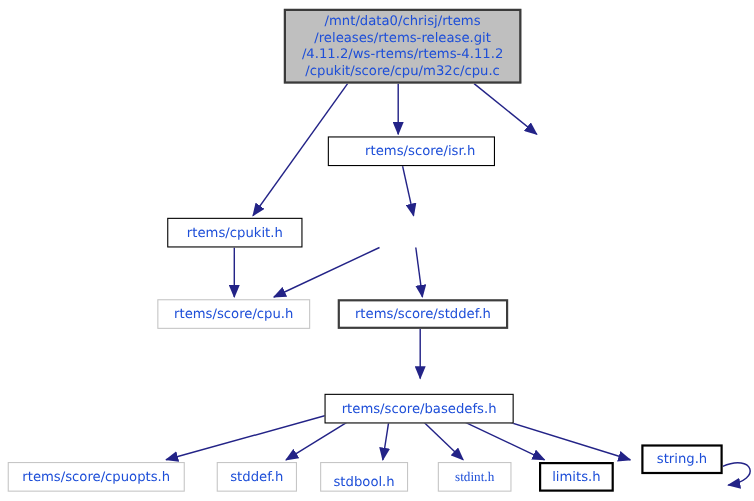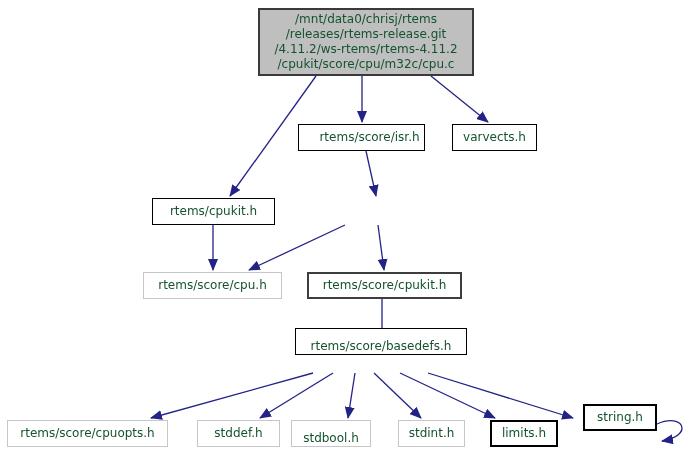--- a/index.html
+++ b/index.html
@@ -17,43 +17,43 @@
     width: 685px; height: 455px;
   }
   .node {
     position: absolute;
     box-sizing: border-box;
     display: flex;
     align-items: center;
     justify-content: center;
     background: #ffffff;
     border: 1px solid #000000;
-    color: #14532d;
+    color: #1d4ed8;
     font-size: 12px;
     text-align: center;
     cursor: pointer;
   }
   .node .lbl { white-space: pre-line; line-height: 15px; }
   
   .node.grayborder { border-color: #c6c6c6; }
   .node.bold       { border-width: 2px; border-color: #000000; }
   .node.bolddark   { border-width: 2px; border-color: #3d3d3d; }
   
   #n-main     { left:258px; top:8px;   width:216px; height:68px; background:#bfbfbf; border:2px solid #3a3a3a; }
-  #n-isr      { left:298px; top:124px; width:127px; height:27px;padding-left:16px; }
+  #n-isr      { left:298px; top:124px; width:152px; height:27px;padding-left:16px; }
   #n-varvects { left:452px; top:124px; width:85px;  height:27px; }
   #n-system   { left:152px; top:198px; width:123px; height:27px; }
   #n-isrlevel { left:298px; top:198px; width:162px; height:27px; }
   #n-cpu      { left:143px; top:272px; width:139px; height:27px; }
   #n-assert   { left:307px; top:272px; width:155px; height:27px; }
-  #n-basedefs { left:295px; top:328px; width:172px; height:27px;align-items:flex-end; }
+  #n-basedefs { left:295px; top:358px; width:172px; height:27px; }
   #n-cpuopts  { left:7px;   top:420px; width:161px; height:27px; }
-  #n-stddef   { left:197px; top:420px; width:83px;  height:27px; }
+  #n-stddef   { left:197px; top:420px; width:73px;  height:27px; }
   #n-stdbool  { left:291px; top:420px; width:80px;  height:27px;align-items:flex-end; }
-  #n-stdint   { left:398px; top:420px; width:67px;  height:27px; }
+  #n-stdint   { left:398px; top:420px; width:67px;  height:27px;font-family:Liberation Serif, serif; }
   #n-limits   { left:490px; top:420px; width:68px;  height:27px; }
   #n-string   { left:583px; top:404px; width:74px;  height:27px; }
   .edgeline { stroke: #232387; stroke-width: 1.3; fill: none; }
 </style>
 </head>
 <body>
 
 <div class="canvas">
 
   <svg class="edges" width="685" height="455" viewBox="0 0 685 455" xmlns="http://www.w3.org/2000/svg">
@@ -83,35 +83,32 @@
     <span class="lbl">/mnt/data0/chrisj/rtems
 /releases/rtems-release.git
 /4.11.2/ws-rtems/rtems-4.11.2
 /cpukit/score/cpu/m32c/cpu.c</span>
   </div>
 
   <div class="node" id="n-isr">
     <span class="lbl">rtems/score/isr.h</span>
   </div>
 
-  <div class="node" id="n-varvects">
-    <span class="lbl">varvects.h</span>
-  </div>
 
   <div class="node" id="n-system">
     <span class="lbl">rtems/cpukit.h</span>
   </div>
 
 
   <div class="node grayborder" id="n-cpu">
     <span class="lbl">rtems/score/cpu.h</span>
   </div>
 
   <div class="node bolddark" id="n-assert">
-    <span class="lbl">rtems/score/cpukit.h</span>
+    <span class="lbl">rtems/score/stddef.h</span>
   </div>
 
   <div class="node" id="n-basedefs">
     <span class="lbl">rtems/score/basedefs.h</span>
   </div>
 
   <div class="node grayborder" id="n-cpuopts">
     <span class="lbl">rtems/score/cpuopts.h</span>
   </div>
 

